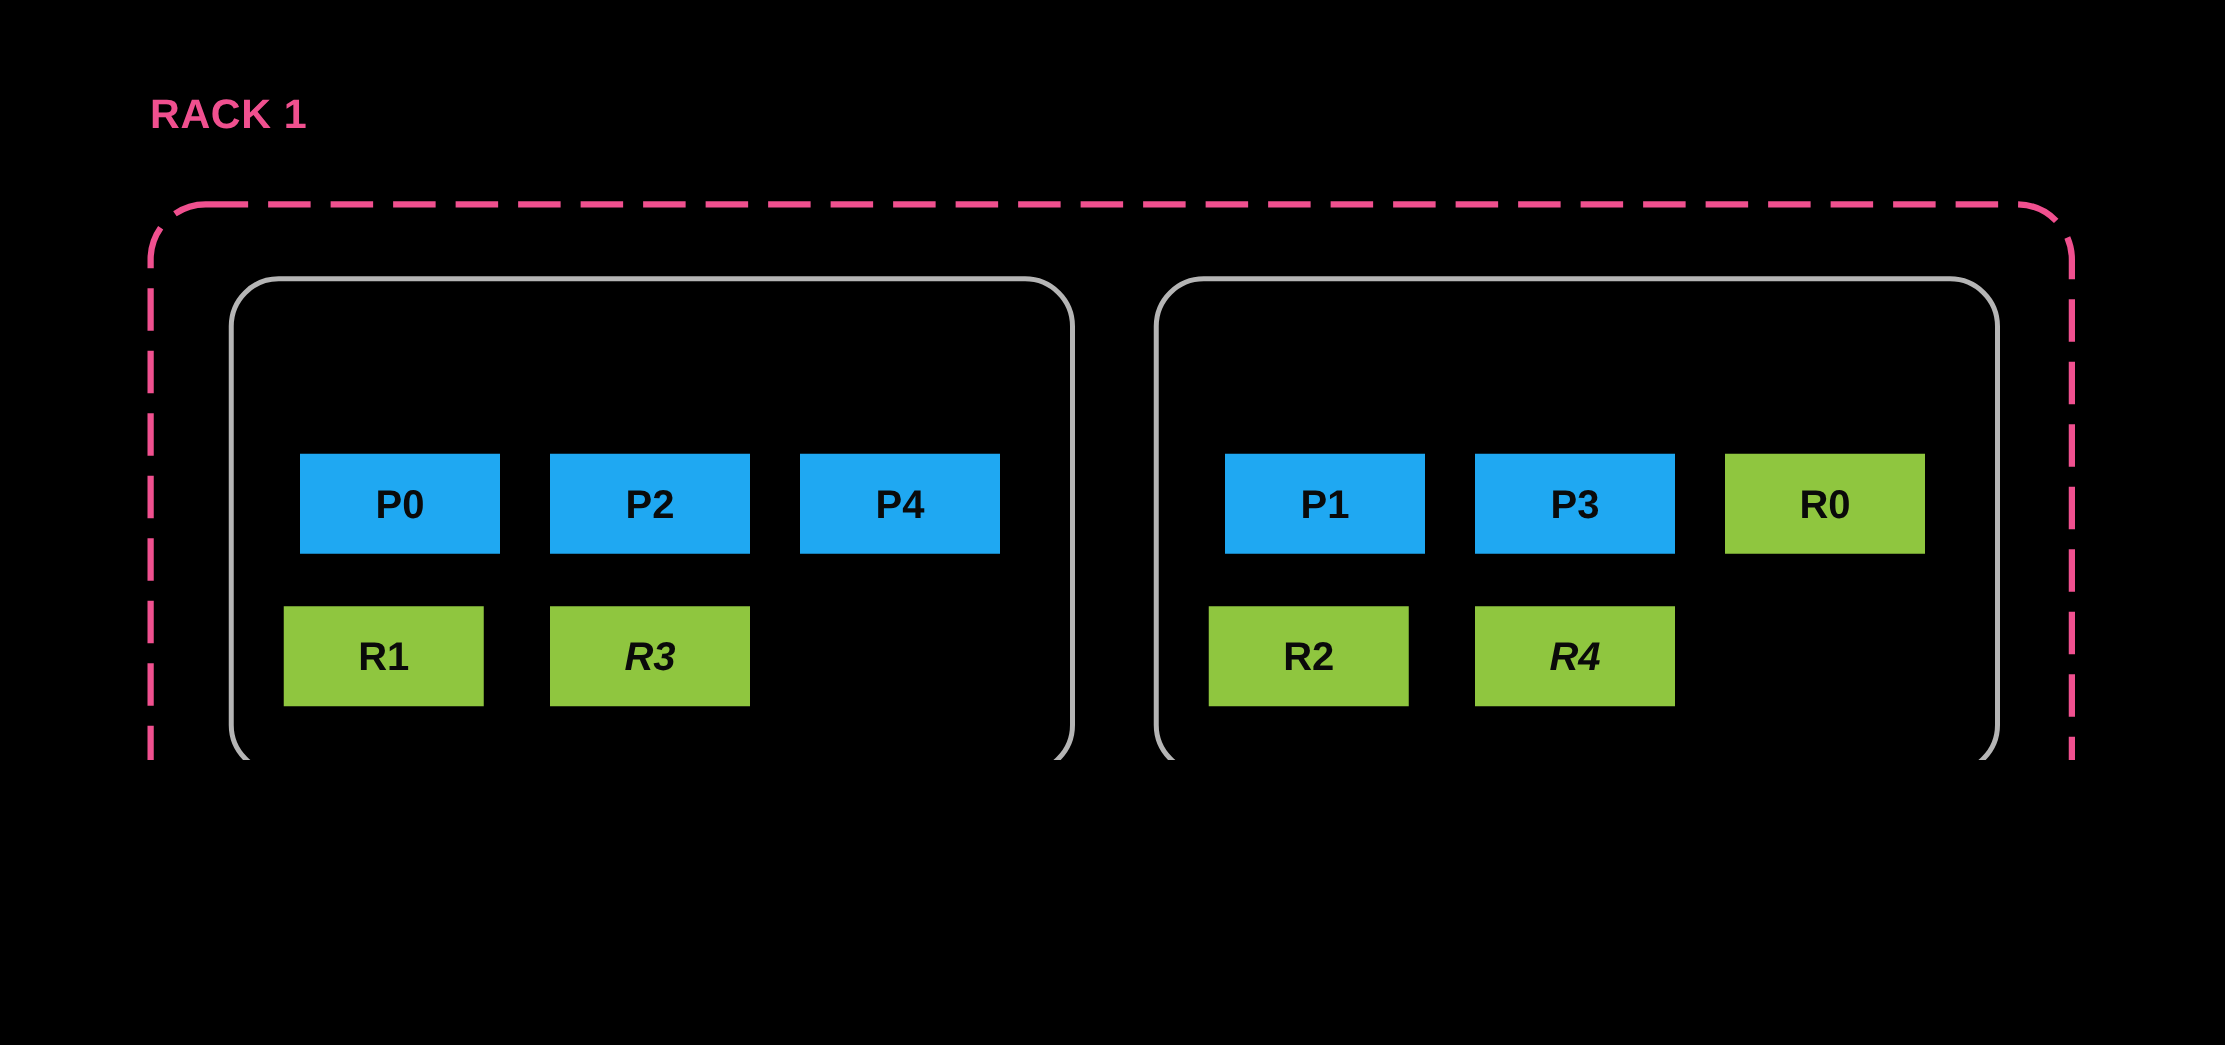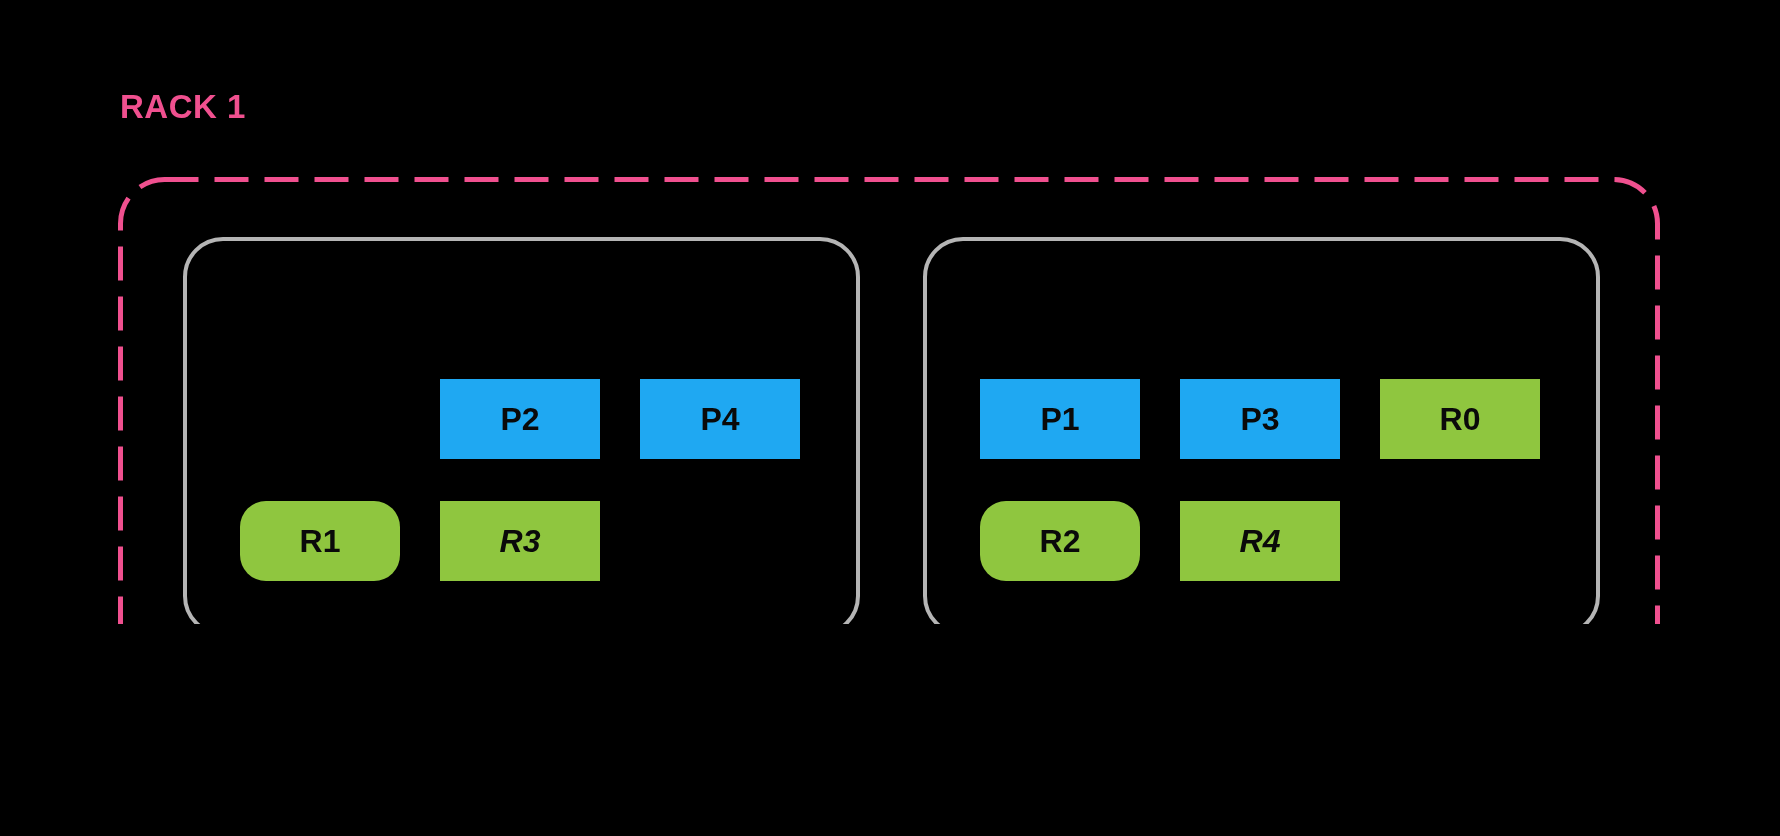--- a/index.html
+++ b/index.html
@@ -7,21 +7,20 @@
     padding: 0;
     background: #000;
   }
   .canvas {
     position: relative;
     width: 1780px;
     height: 608px;
     background: var(--background, #000);
     font-family: "Liberation Sans", "DejaVu Sans", sans-serif;
     overflow: hidden;
-    margin-top: 16px;
   }
   .rack-title {
     position: absolute;
     left: 120px;
     top: 72px;
     font-size: 33px;
     font-weight: 700;
     letter-spacing: 0.5px;
     color: var(--rack-accent, #f0508f);
   }
@@ -56,35 +55,38 @@
     justify-content: center;
     font-size: 32px;
     font-weight: 700;
     color: var(--chip-text, #0a0a0a);
   }
   .chip.primary { background: var(--primary-chip, #1fa8f2); }
   .chip.replica { background: var(--replica-chip, #8fc63f); }
   .pos-0 { left: 53px;  top: 138px; }
   .pos-1 { left: 253px; top: 138px; justify-content: center; }
   .pos-2 { left: 453px; top: 138px; }
-  .pos-3 { left: 53px;  top: 260px; border-radius: 26px; }
+  .pos-3 { left: 40px;  top: 260px; }
   .pos-4 { left: 253px; top: 260px; font-style: italic; }
 </style>
 </head>
 <body>
 
 <div class="canvas">
 
   <div class="rack-title">RACK 1</div>
 
   <svg class="rack-outline" width="1780" height="836" viewBox="0 0 1780 836">
     <rect x="120.5" y="163.5" width="1537" height="589" rx="44" ry="44"></rect>
   </svg>
 
   <div class="node node-1">
+    <div class="chip primary pos-0">
+      <span>P0</span>
+    </div>
     <div class="chip primary pos-1">
       <span>P2</span>
     </div>
     <div class="chip primary pos-2">
       <span>P4</span>
     </div>
     <div class="chip replica pos-3">
       <span>R1</span>
     </div>
     <div class="chip replica pos-4">

